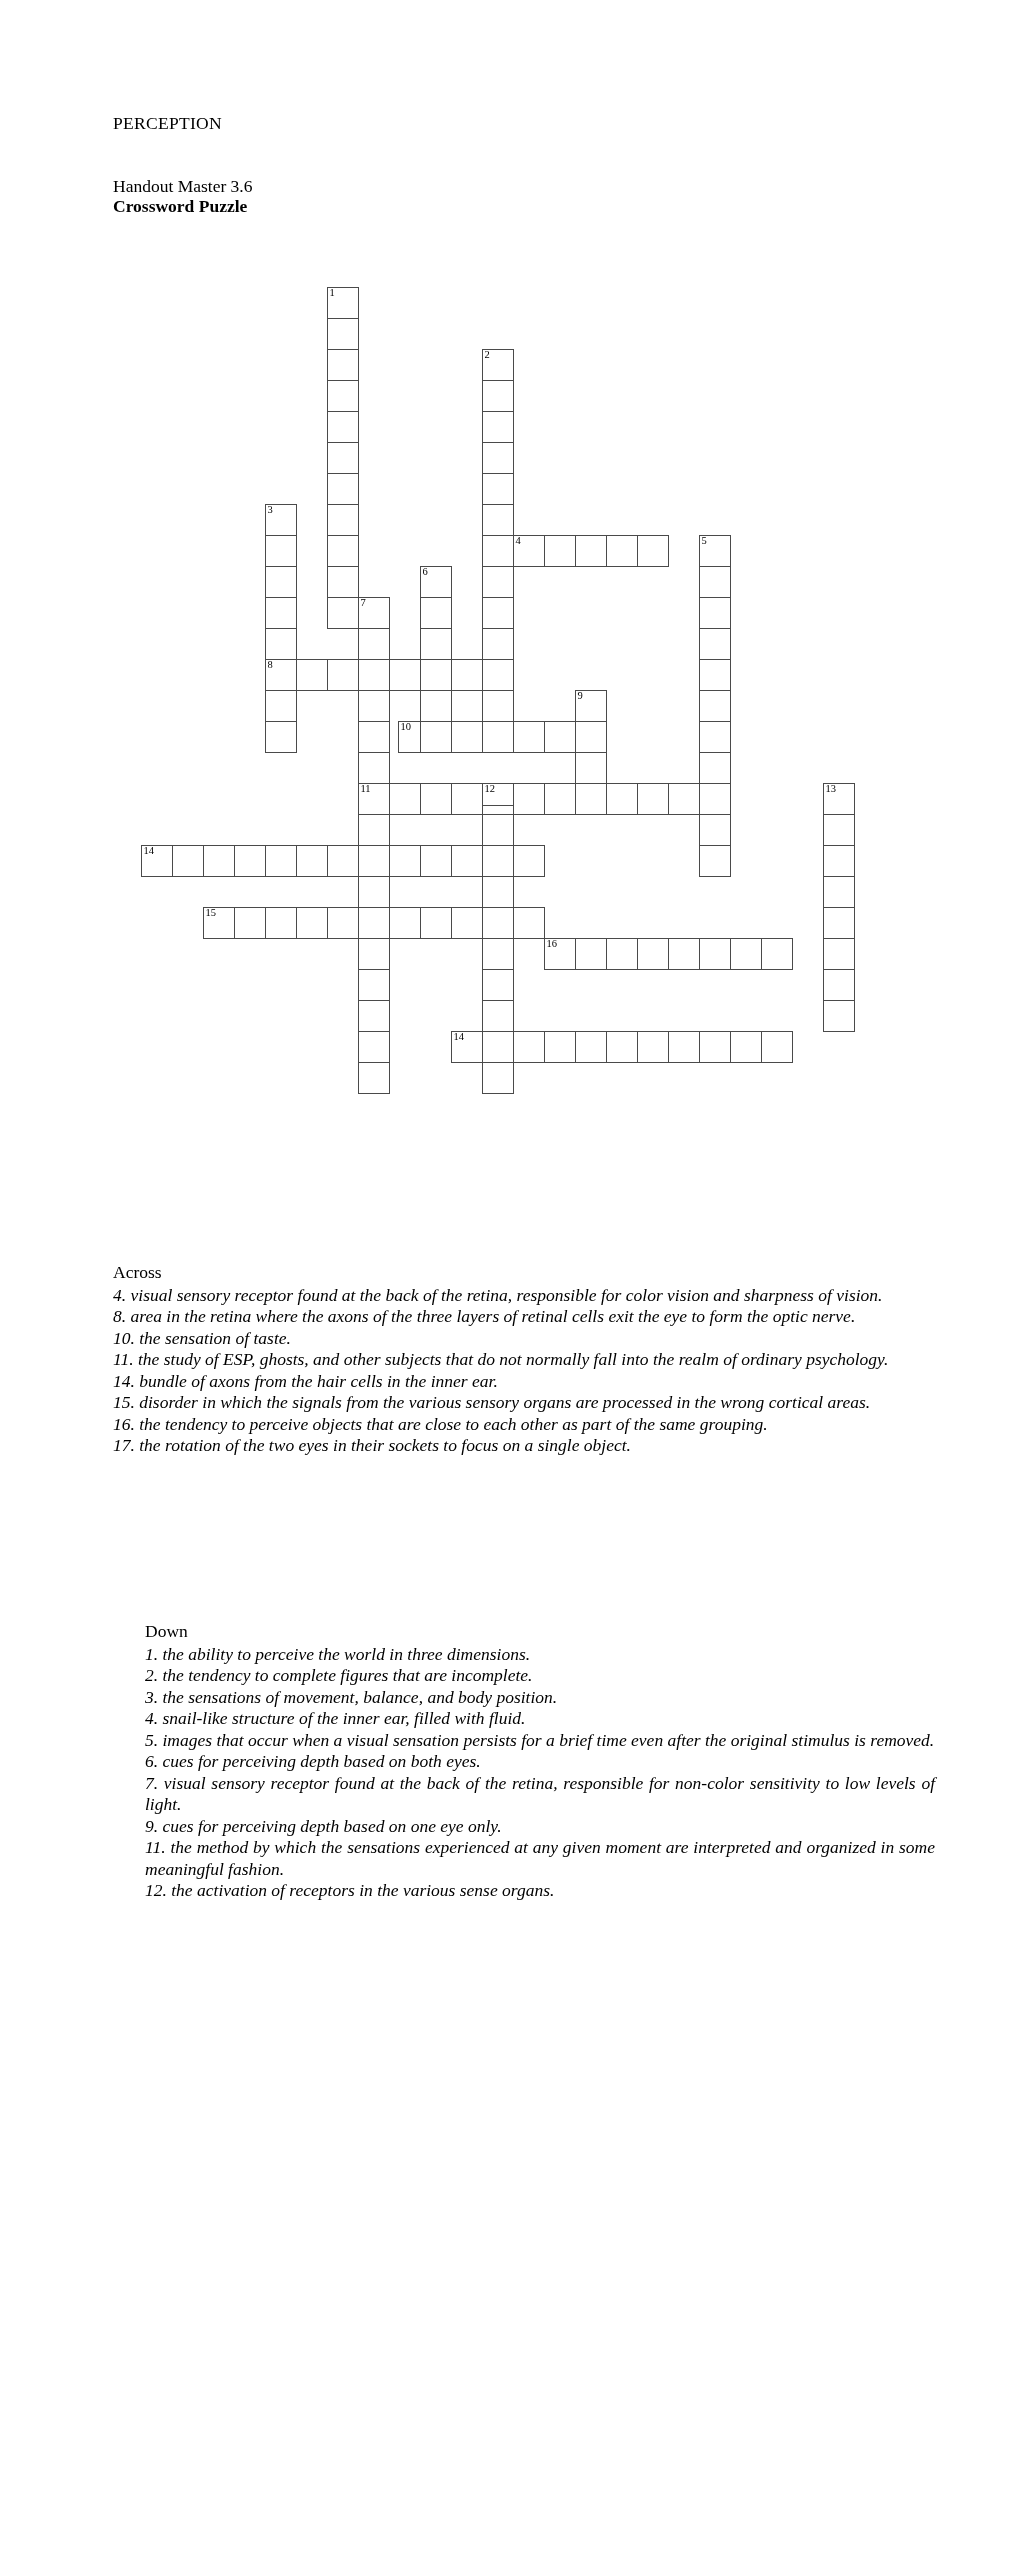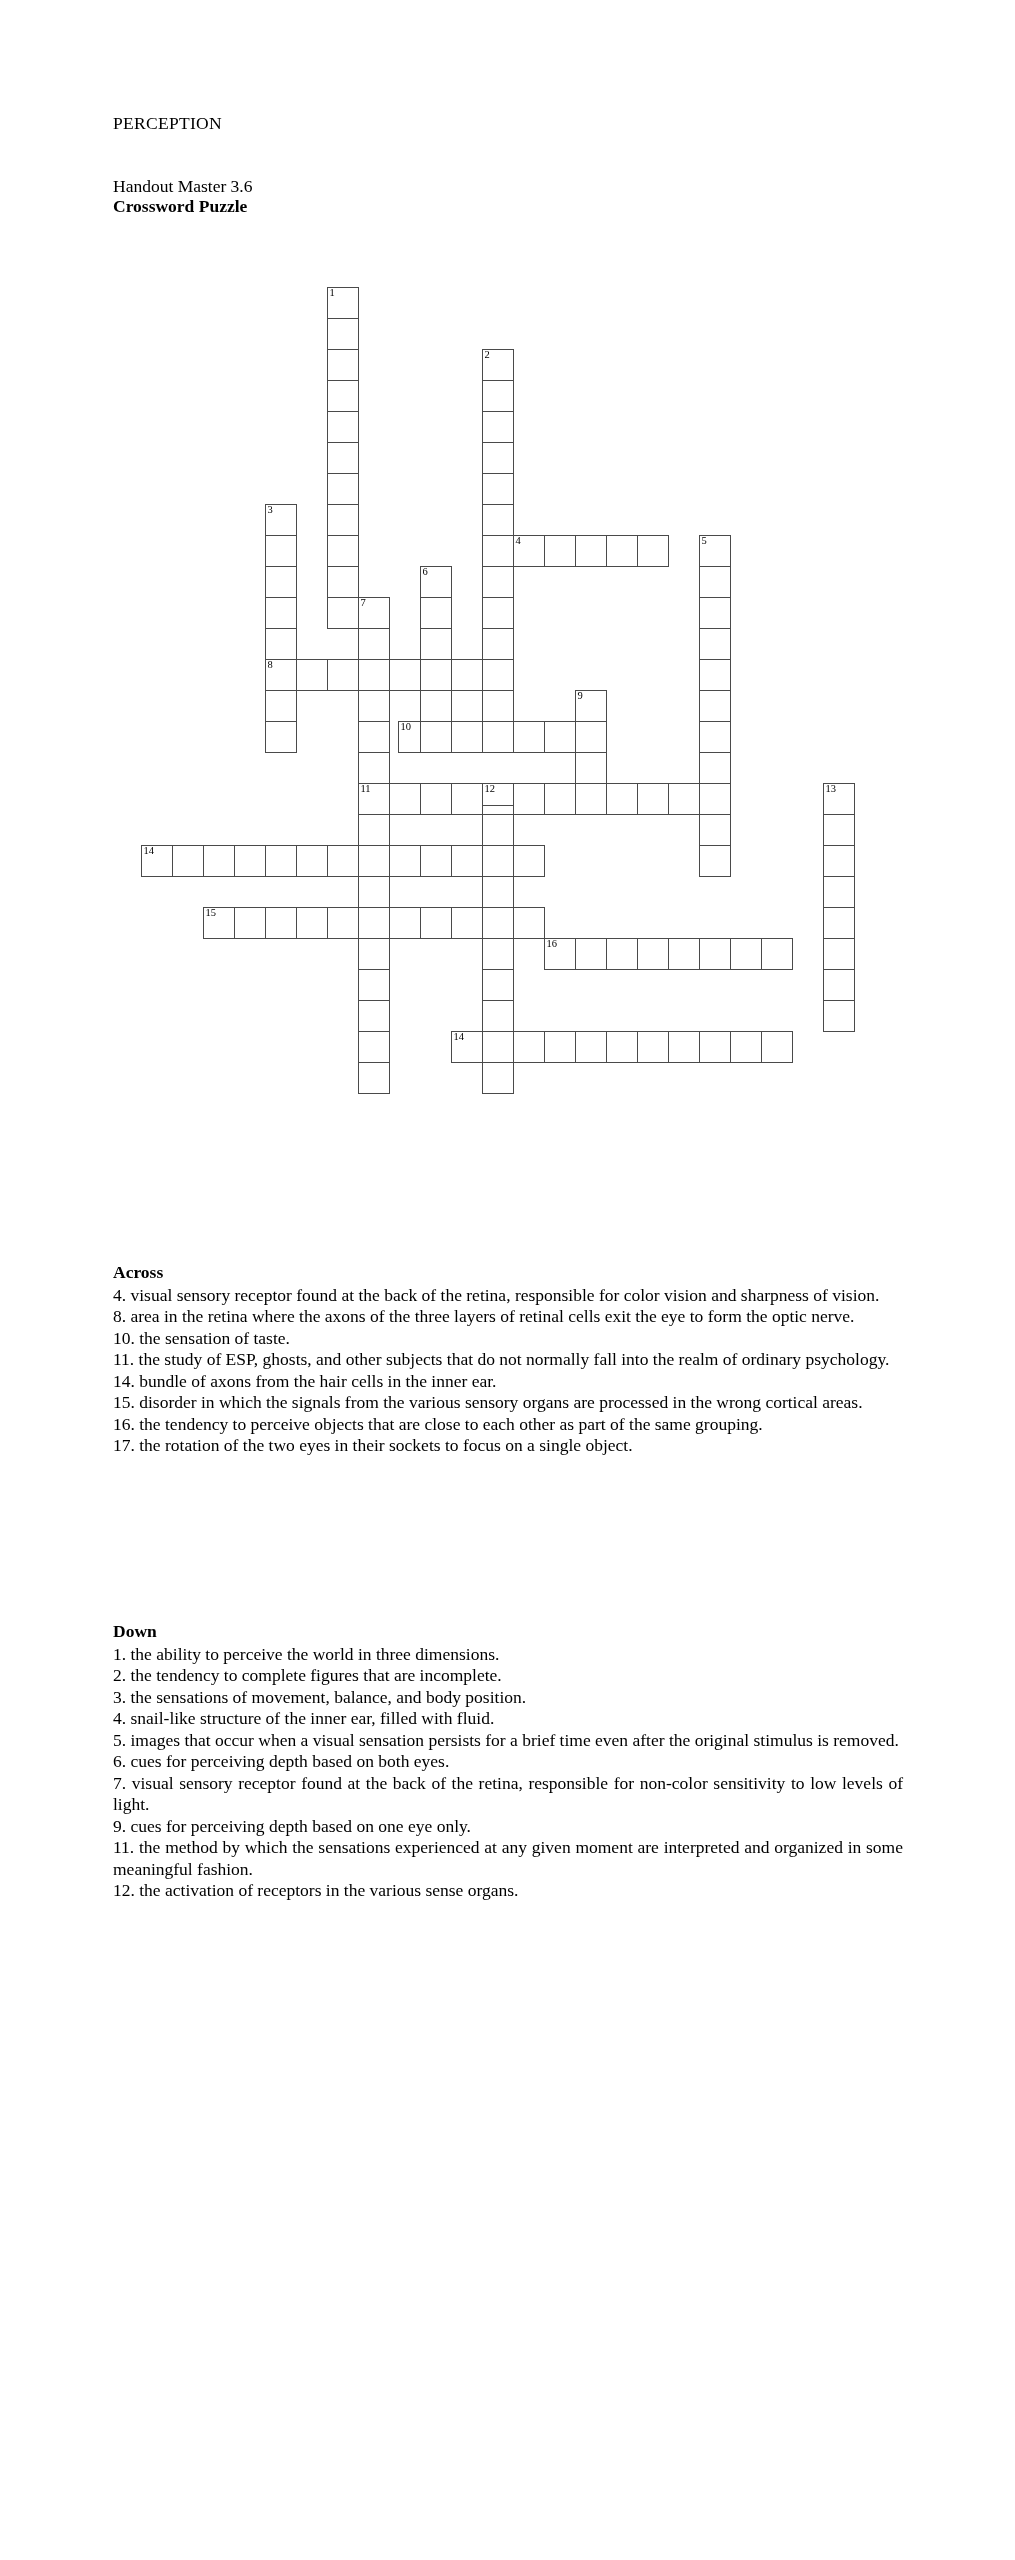--- a/index.html
+++ b/index.html
@@ -65,33 +65,34 @@
     font-family: "Liberation Serif", "DejaVu Serif", serif;
     color: #000000;
   }
   
   .clue-block {
     position: absolute;
     width: 790px;
     left: 113px;
   }
   #across-block { top: 1262px; }
-  #down-block   { top: 1621px; }
+  #down-block   { top: 1621px; margin-left: 32px; }
   .clue-head {
     font-size: 17.5px;
-    font-weight: bold;
+    font-weight: normal;
     margin: 0 0 1px 0;
     line-height: 21.5px;
   }
   .clue-line {
     font-size: 17.5px;
     line-height: 21.5px;
     text-align: justify;
     margin: 0;
     text-justify: inter-word;
+    font-style: italic;
   }
 </style>
 </head>
 <body>
 
 <div class="page">
 
   <div class="hdr-perception">PERCEPTION</div>
   <div class="hdr-handout">Handout Master 3.6</div>
   <div class="hdr-crossword">Crossword Puzzle</div>

